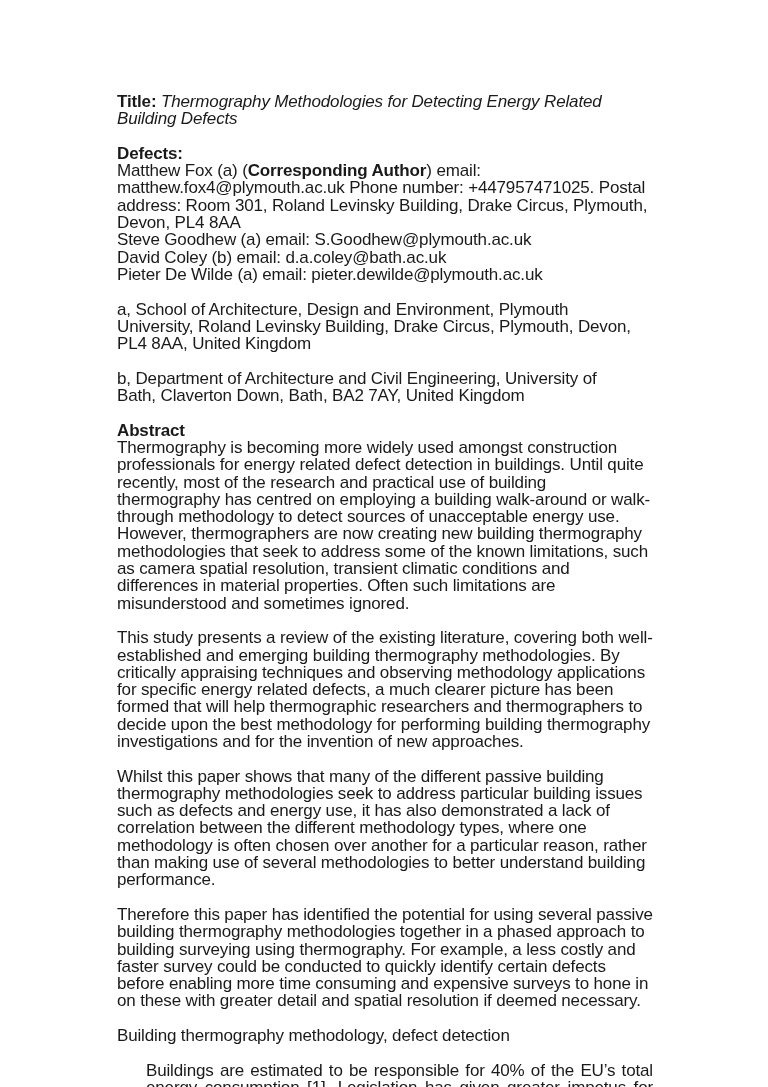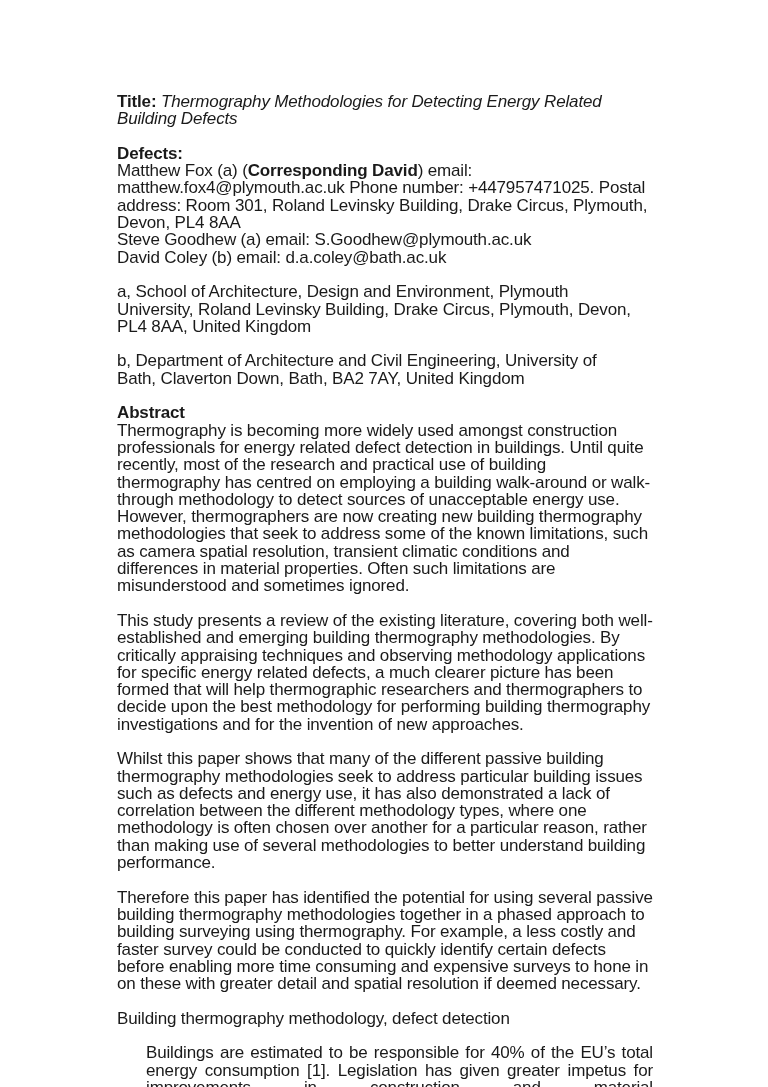--- a/index.html
+++ b/index.html
@@ -40,24 +40,25 @@
 
   <p class="block">
     <span class="bold">Title:</span>
     <span class="ital">Thermography Methodologies for Detecting Energy Related Building Defects</span>
   </p>
 
   <div class="gap"></div>
 
   <p class="bold">Defects:</p>
   <p class="block" style="width:536px;">
-    <span>Matthew Fox (a) (</span><span class="bold">Corresponding David</span><span>) email: matthew.fox4@plymouth.ac.uk Phone number: +447957471025. Postal address: Room 301, Roland Levinsky Building, Drake Circus, Plymouth, Devon, PL4 8AA</span>
+    <span>Matthew Fox (a) (</span><span class="bold">Corresponding Author</span><span>) email: matthew.fox4@plymouth.ac.uk Phone number: +447957471025. Postal address: Room 301, Roland Levinsky Building, Drake Circus, Plymouth, Devon, PL4 8AA</span>
   </p>
   <p>Steve Goodhew (a) email: S.Goodhew@plymouth.ac.uk</p>
   <p>David Coley (b) email: d.a.coley@bath.ac.uk</p>
+  <p>Pieter De Wilde (a) email: pieter.dewilde@plymouth.ac.uk</p>
 
   <div class="gap"></div>
 
   <p style="width:520px;">a, School of Architecture, Design and Environment, Plymouth University, Roland Levinsky Building, Drake Circus,  Plymouth, Devon, PL4 8AA, United Kingdom</p>
 
   <div class="gap"></div>
 
   <p style="width:520px;">b, Department of Architecture and Civil Engineering, University of Bath, Claverton Down, Bath, BA2 7AY, United Kingdom</p>
 
   <div class="gap"></div>

